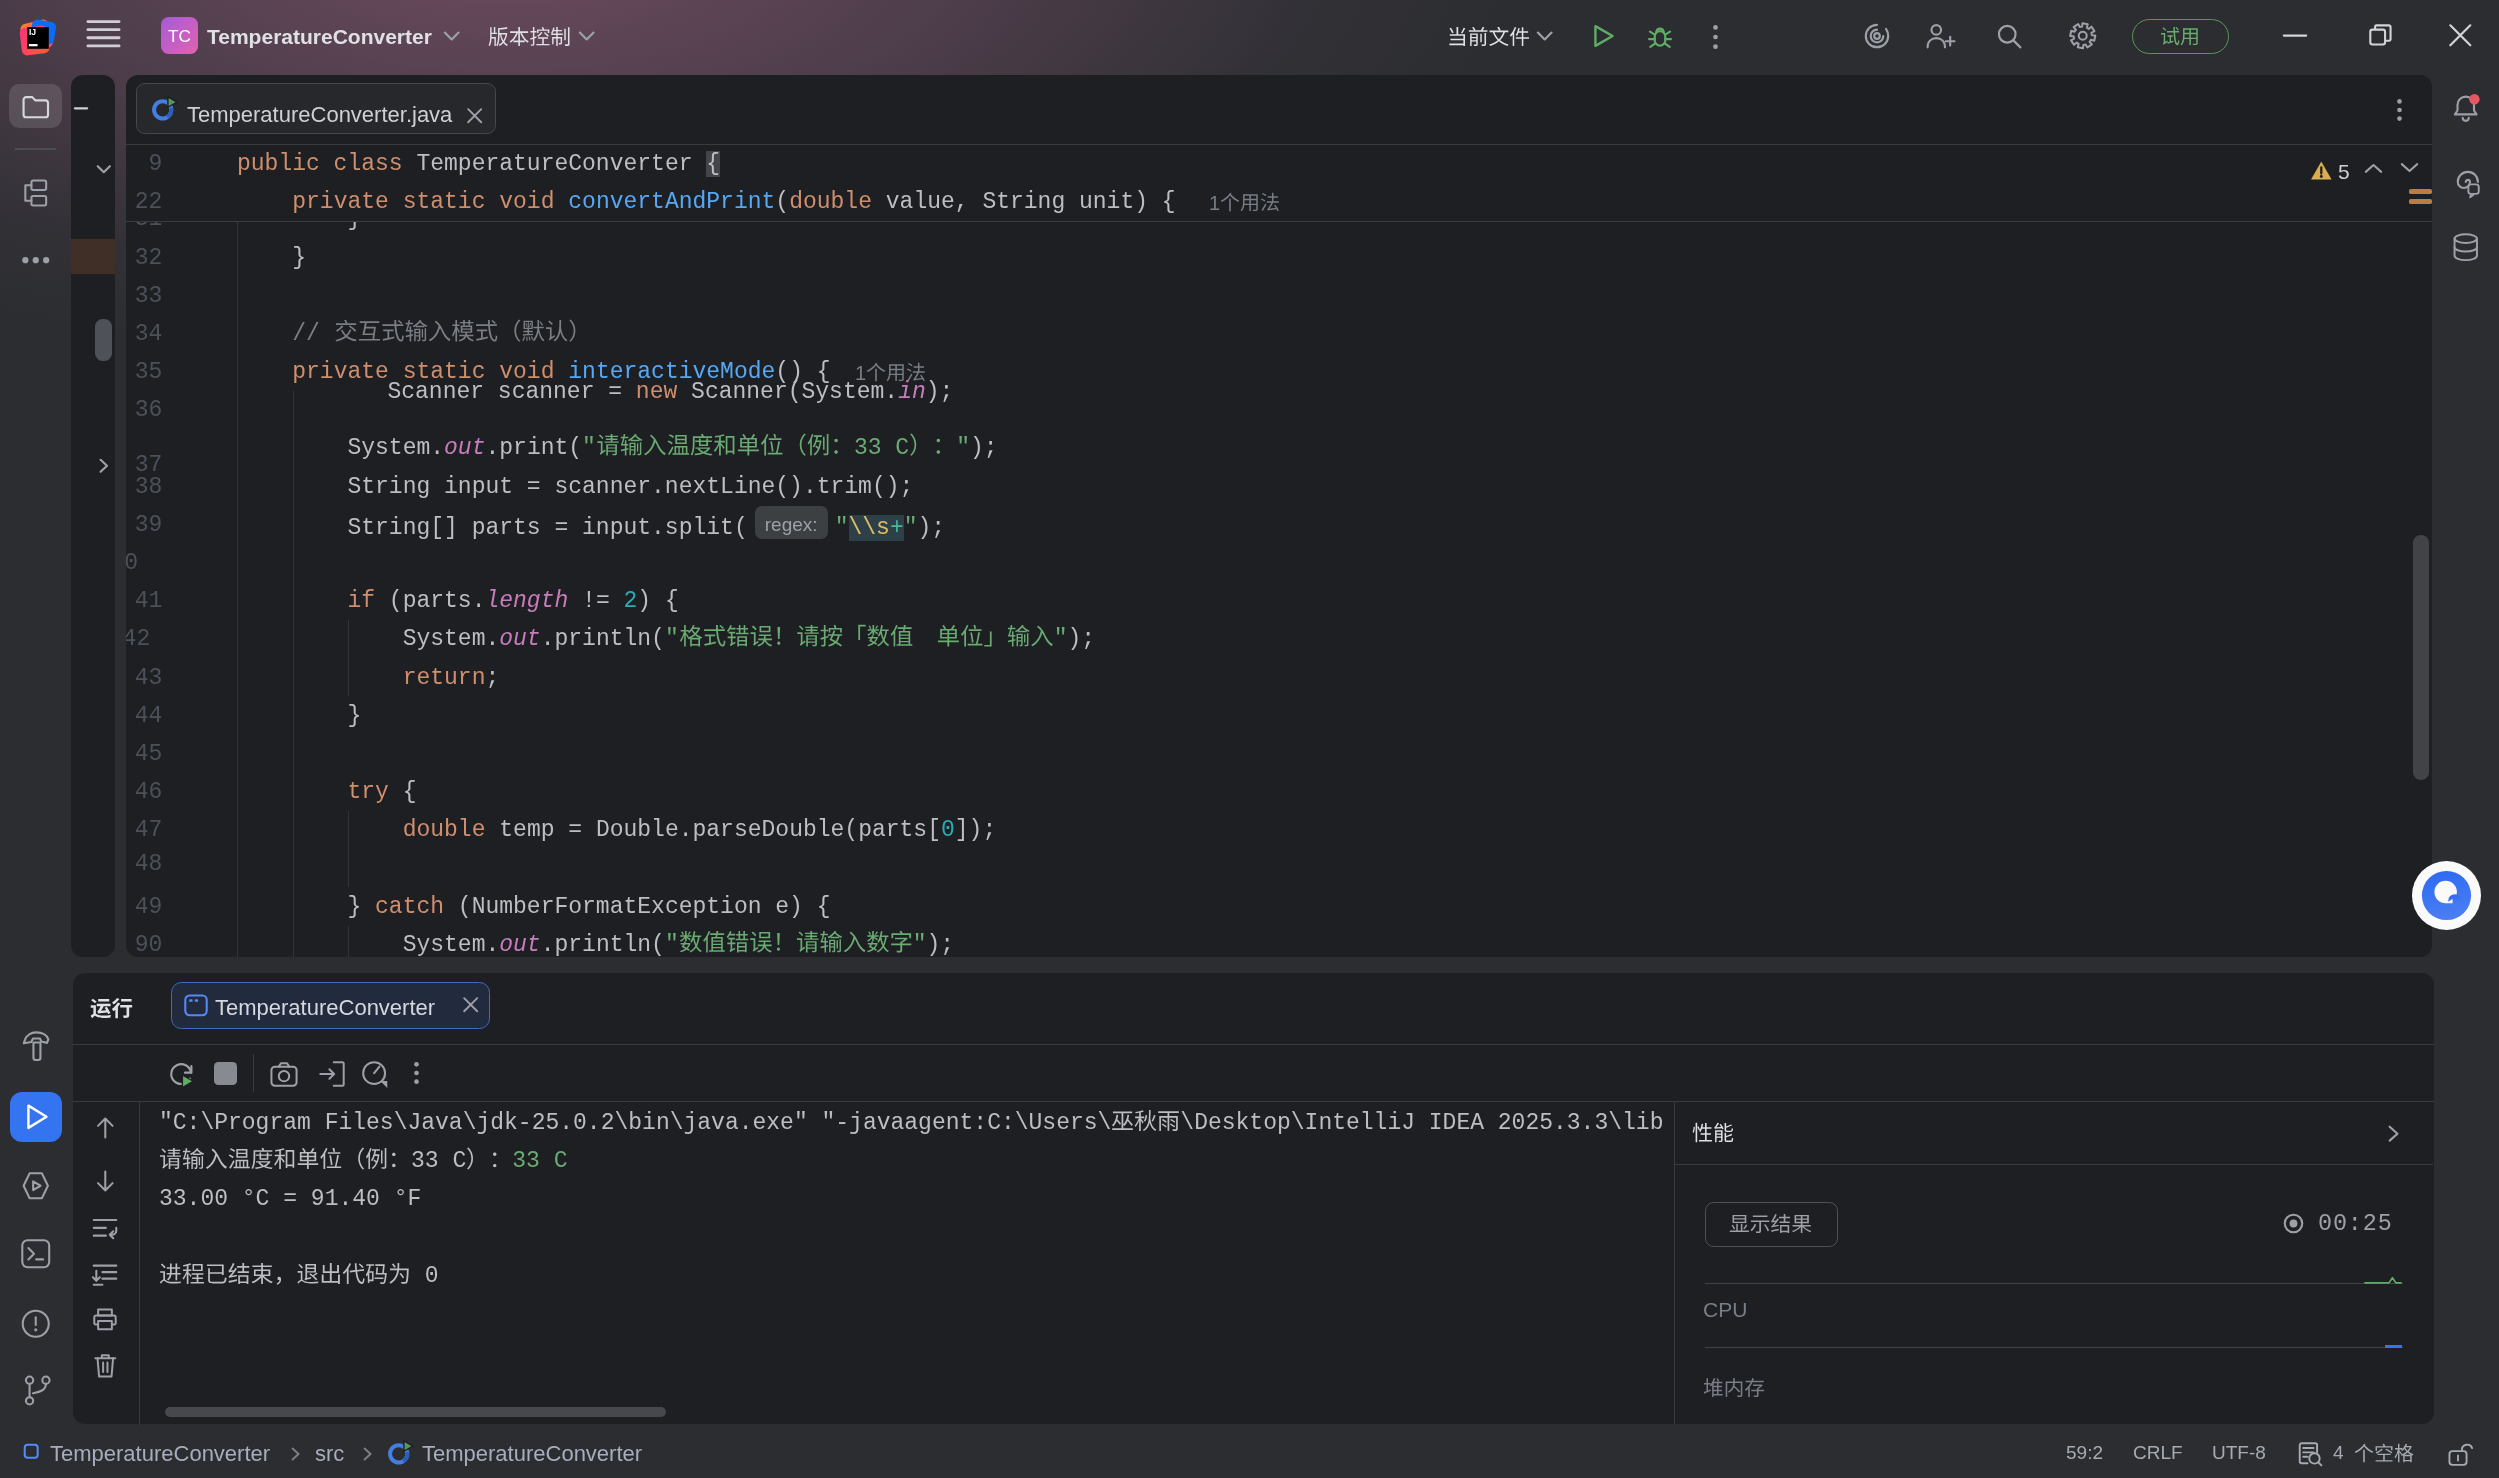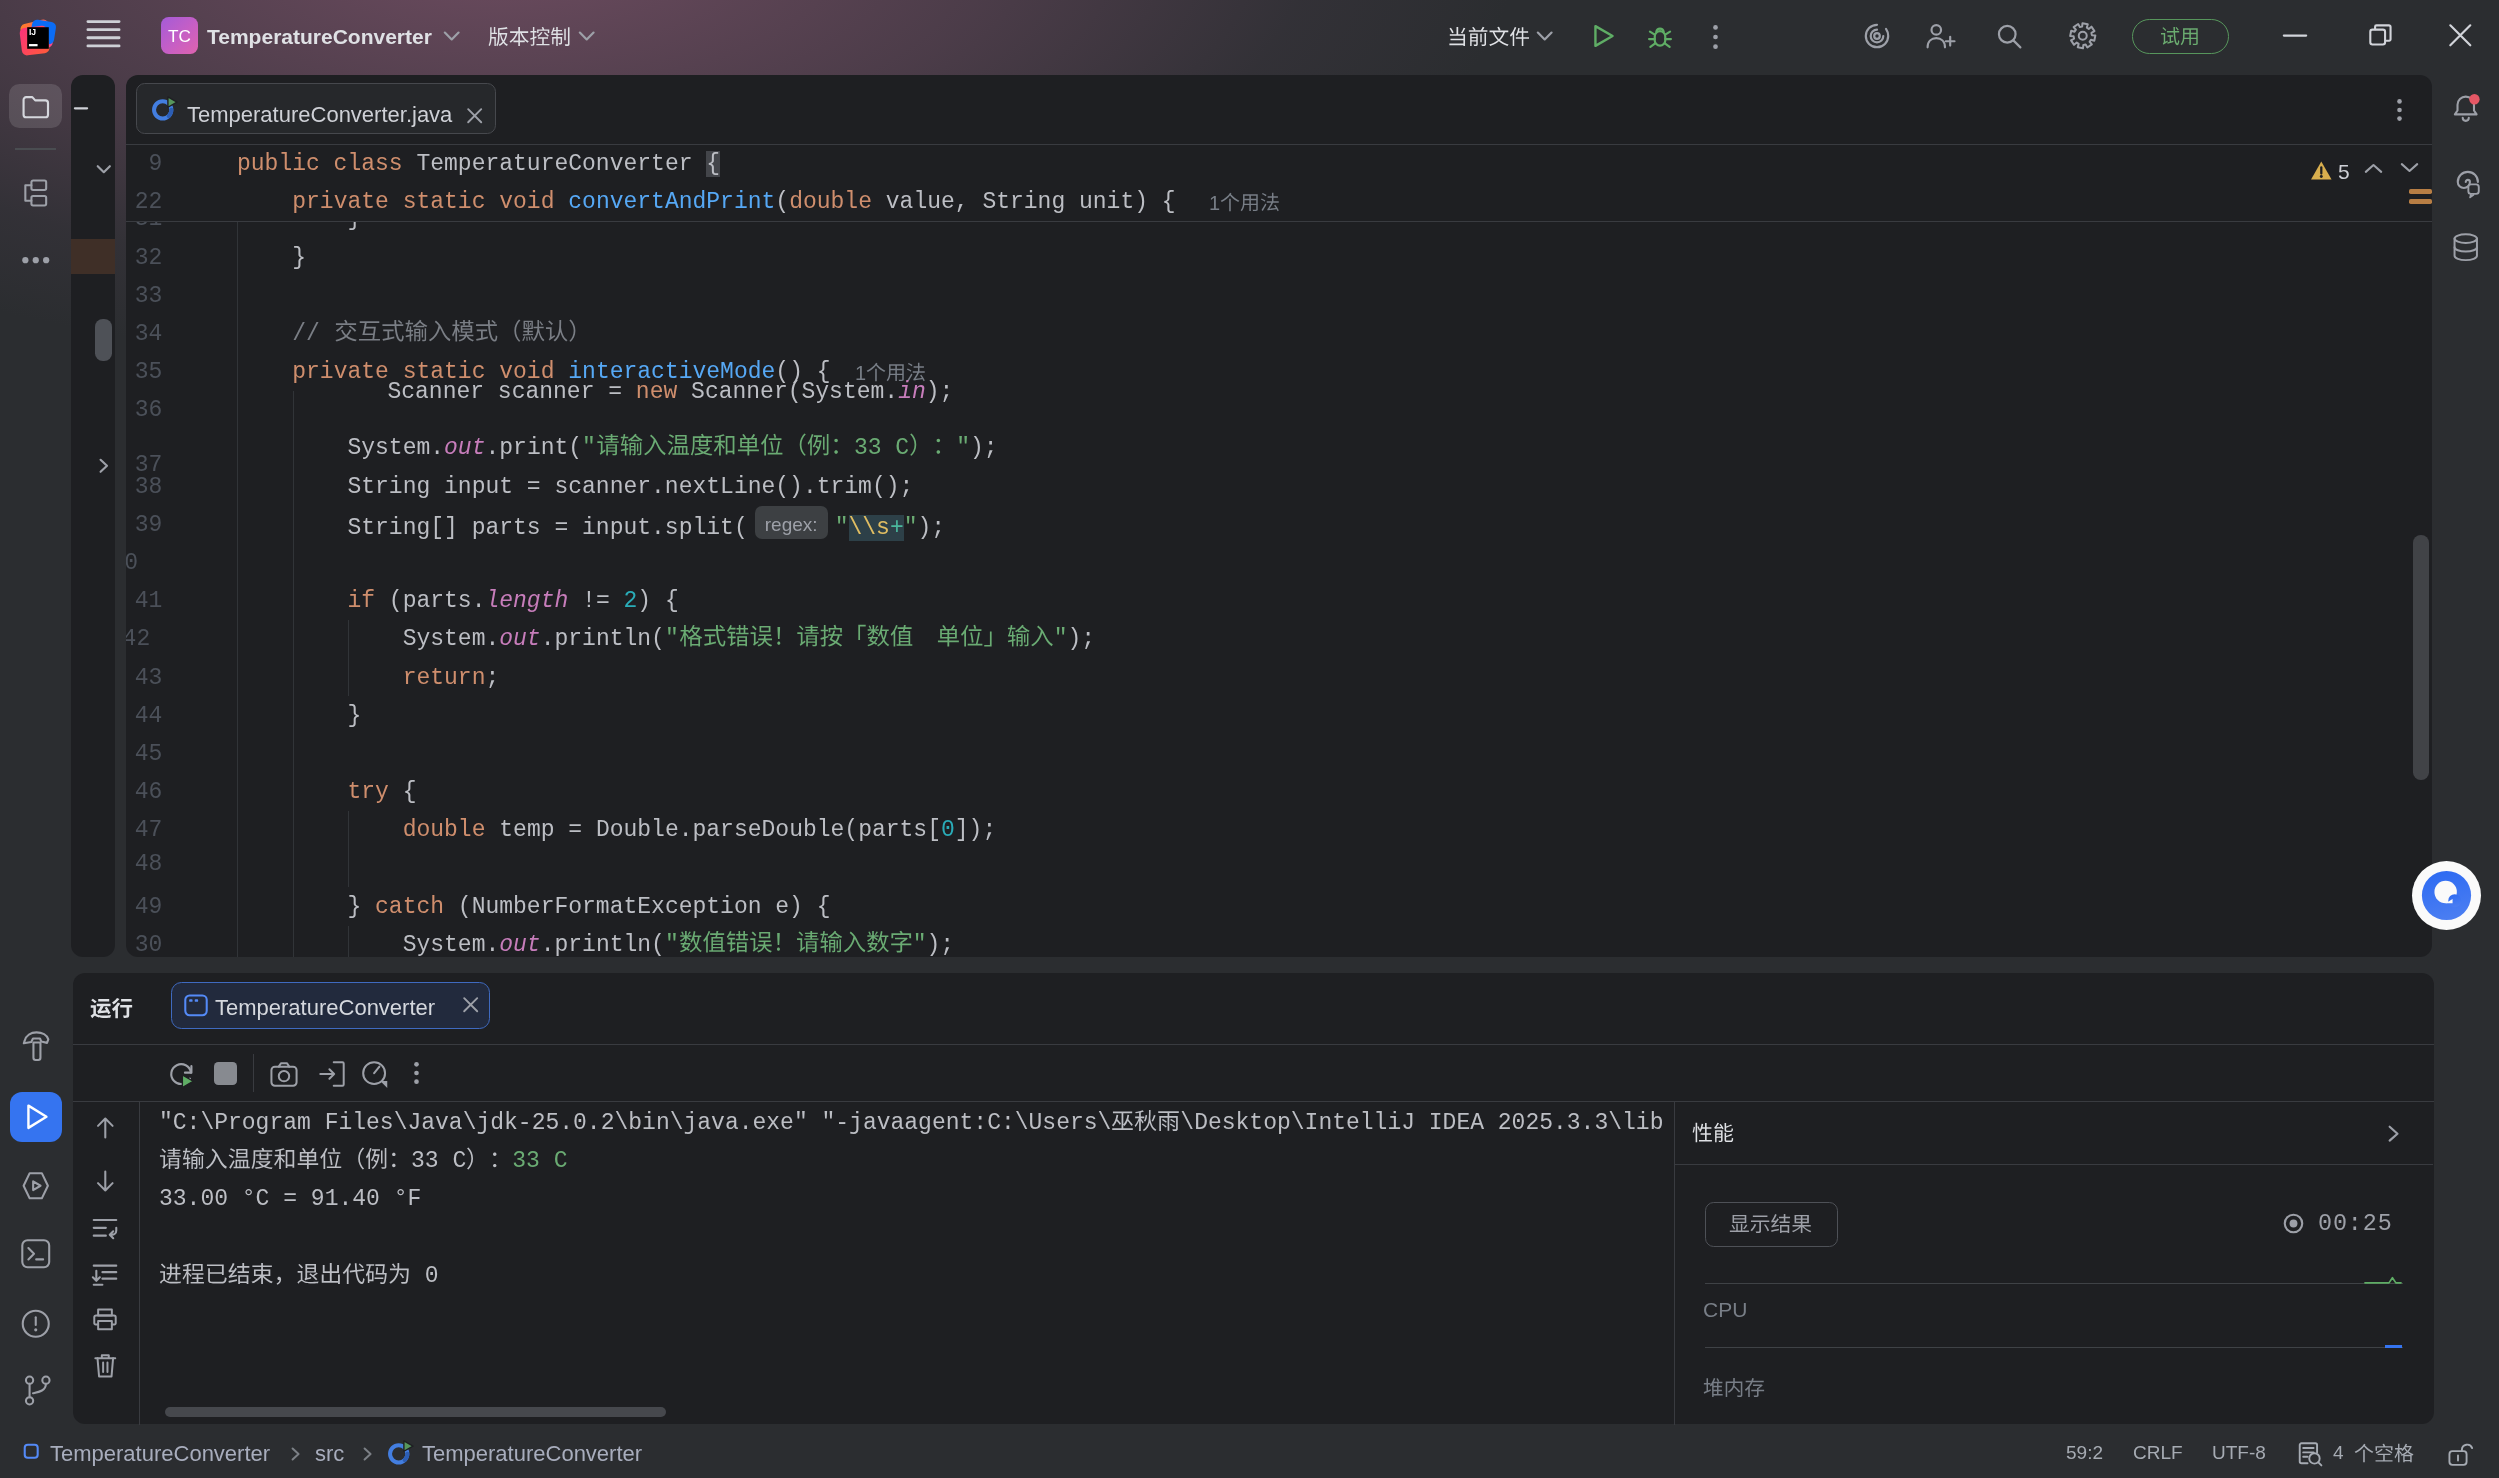--- a/index.html
+++ b/index.html
@@ -319,21 +319,21 @@
       <div style="position:absolute;left:-15.6px;top:322px;width:52px;height:38px;text-align:left"><span class="mono" style="color:#4b5059">40</span></div>
       <div style="position:absolute;left:-15.6px;top:360px;width:52px;height:38px;text-align:right"><span class="mono" style="color:#4b5059">41</span></div>
       <div style="position:absolute;left:-15.6px;top:398px;width:52px;height:38px;text-align:center"><span class="mono" style="color:#4b5059">42</span></div>
       <div style="position:absolute;left:-15.6px;top:437px;width:52px;height:38px;text-align:right"><span class="mono" style="color:#4b5059">43</span></div>
       <div style="position:absolute;left:-15.6px;top:475px;width:52px;height:38px;text-align:right"><span class="mono" style="color:#4b5059">44</span></div>
       <div style="position:absolute;left:-15.6px;top:513px;width:52px;height:38px;text-align:right"><span class="mono" style="color:#4b5059">45</span></div>
       <div style="position:absolute;left:-15.6px;top:551px;width:52px;height:38px;text-align:right"><span class="mono" style="color:#4b5059">46</span></div>
       <div style="position:absolute;left:-15.6px;top:589px;width:52px;height:38px;text-align:right"><span class="mono" style="color:#4b5059">47</span></div>
       <div style="position:absolute;left:-15.6px;top:623px;width:52px;height:38px;text-align:right"><span class="mono" style="color:#4b5059">48</span></div>
       <div style="position:absolute;left:-15.6px;top:666px;width:52px;height:38px;text-align:right"><span class="mono" style="color:#4b5059">49</span></div>
-      <div style="position:absolute;left:-15.6px;top:704px;width:52px;height:38px;text-align:right"><span class="mono" style="color:#4b5059">30</span></div>
+      <div style="position:absolute;left:-15.6px;top:704px;width:52px;height:38px;text-align:right"><span class="mono" style="color:#4b5059">90</span></div>
       <div style="position:absolute;left:111px;top:-22px;width:2126px;height:38px;"><span class="mono">        }</span></div>
       <div style="position:absolute;left:111px;top:16.5px;width:2126px;height:38px;"><span class="mono">    }</span></div>
       <div style="position:absolute;left:111px;top:93px;width:2126px;height:38px;"><span class="mono">    <span class="cm">// <svg style="width:258px;height:23.4px;vertical-align:-2.8px" viewBox="0 -880 11000 1000" fill="#7a7e85">
               <use href="#c4ea4"></use>
               <use href="#c4e92" x="1000"></use>
               <use href="#c5f0f" x="2000"></use>
               <use href="#c8f93" x="3000"></use>
               <use href="#c5165" x="4000"></use>
               <use href="#c6a21" x="5000"></use>
               <use href="#c5f0f" x="6000"></use>

